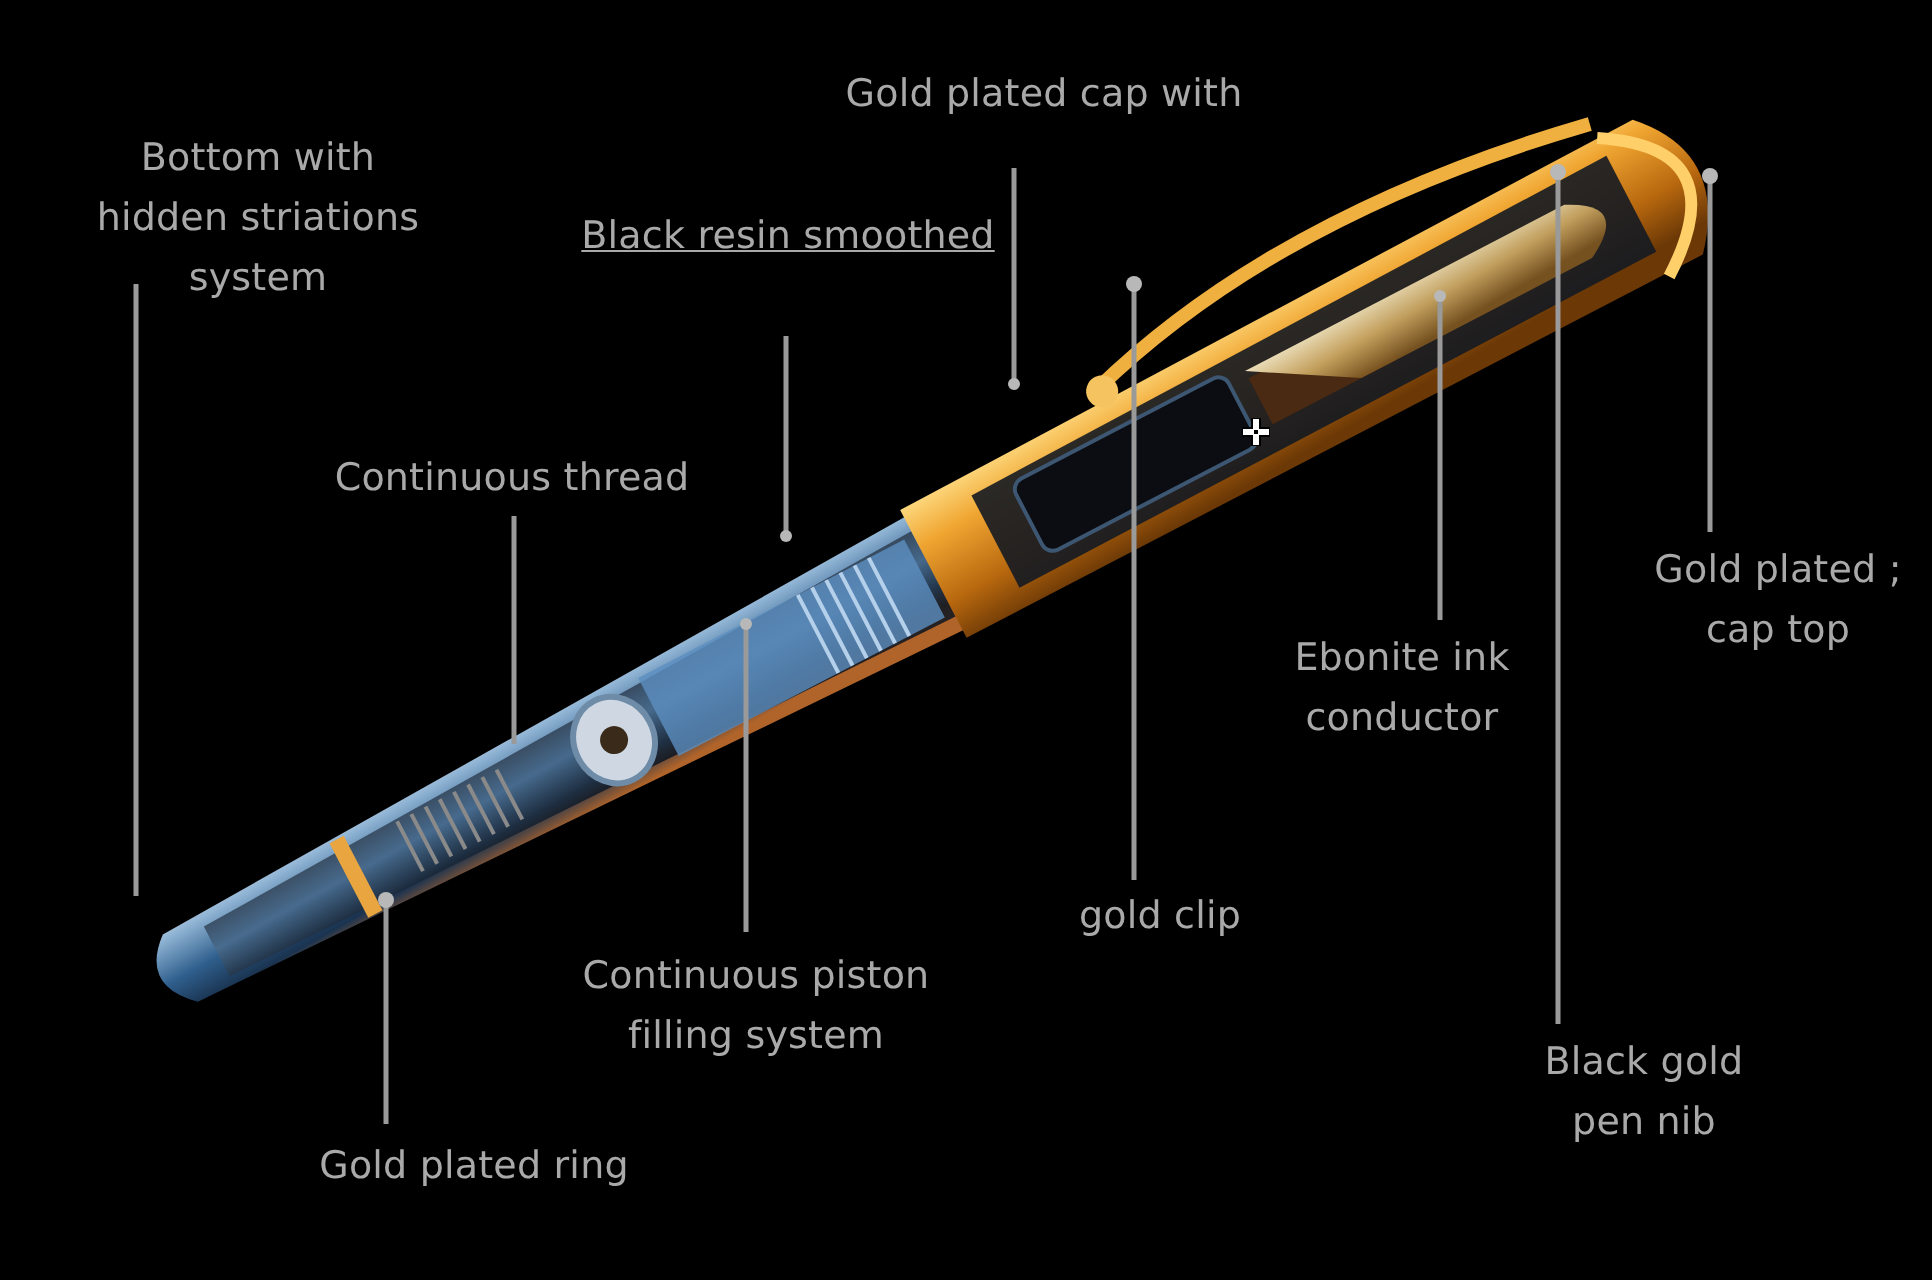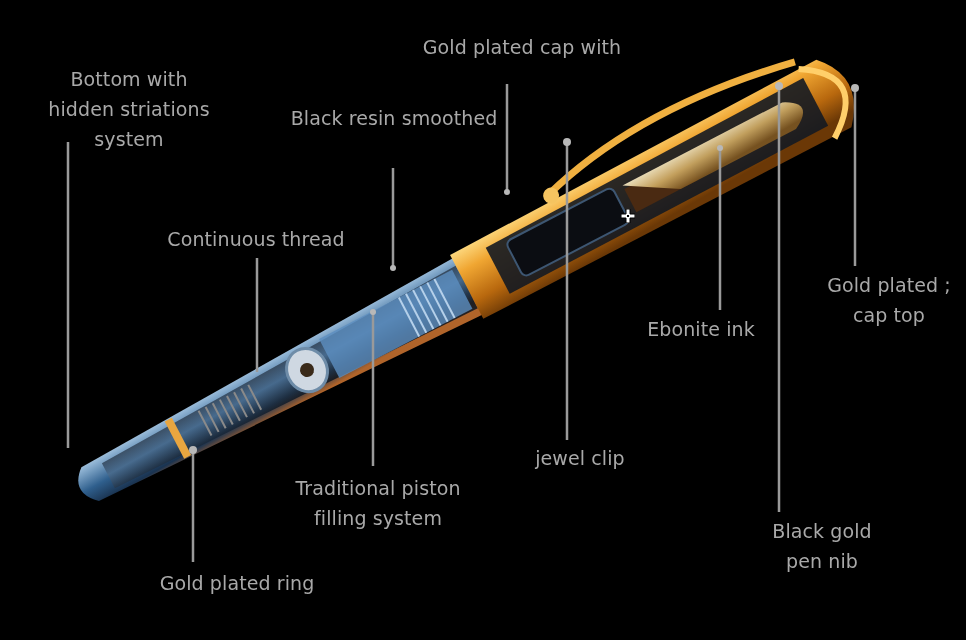--- a/index.html
+++ b/index.html
@@ -119,43 +119,44 @@
   <div class="label" style="left:36px; top:64px; width:186px;">
     <span>Bottom with</span>
     <span>hidden striations</span>
     <span>system</span>
   </div>
 
   <div class="label" style="left:404px; top:32px; width:236px;">
     <span>Gold plated cap with</span>
   </div>
 
-  <div class="label" style="left:276px; top:103px; width:236px;">
+  <div class="label" style="left:276px; top:103px; width:236px;text-decoration:underline;">
     <span>Black resin smoothed</span>
   </div>
 
   <div class="label" style="left:150px; top:224px; width:212px;">
     <span>Continuous thread</span>
   </div>
 
   <div class="label" style="left:812px; top:270px; width:154px;">
     <span>Gold plated ;</span>
     <span>cap top</span>
   </div>
 
   <div class="label" style="left:636px; top:314px; width:130px;">
     <span>Ebonite ink</span>
+    <span>conductor</span>
   </div>
 
   <div class="label" style="left:510px; top:443px; width:140px;">
-    <span>jewel clip</span>
+    <span>gold clip</span>
   </div>
 
   <div class="label" style="left:280px; top:473px; width:196px;">
-    <span>Traditional piston</span>
+    <span>Continuous piston</span>
     <span>filling system</span>
   </div>
 
   <div class="label" style="left:760px; top:516px; width:124px;">
     <span>Black gold</span>
     <span>pen nib</span>
   </div>
 
   <div class="label" style="left:144px; top:568px; width:186px;">
     <span>Gold plated ring</span>

